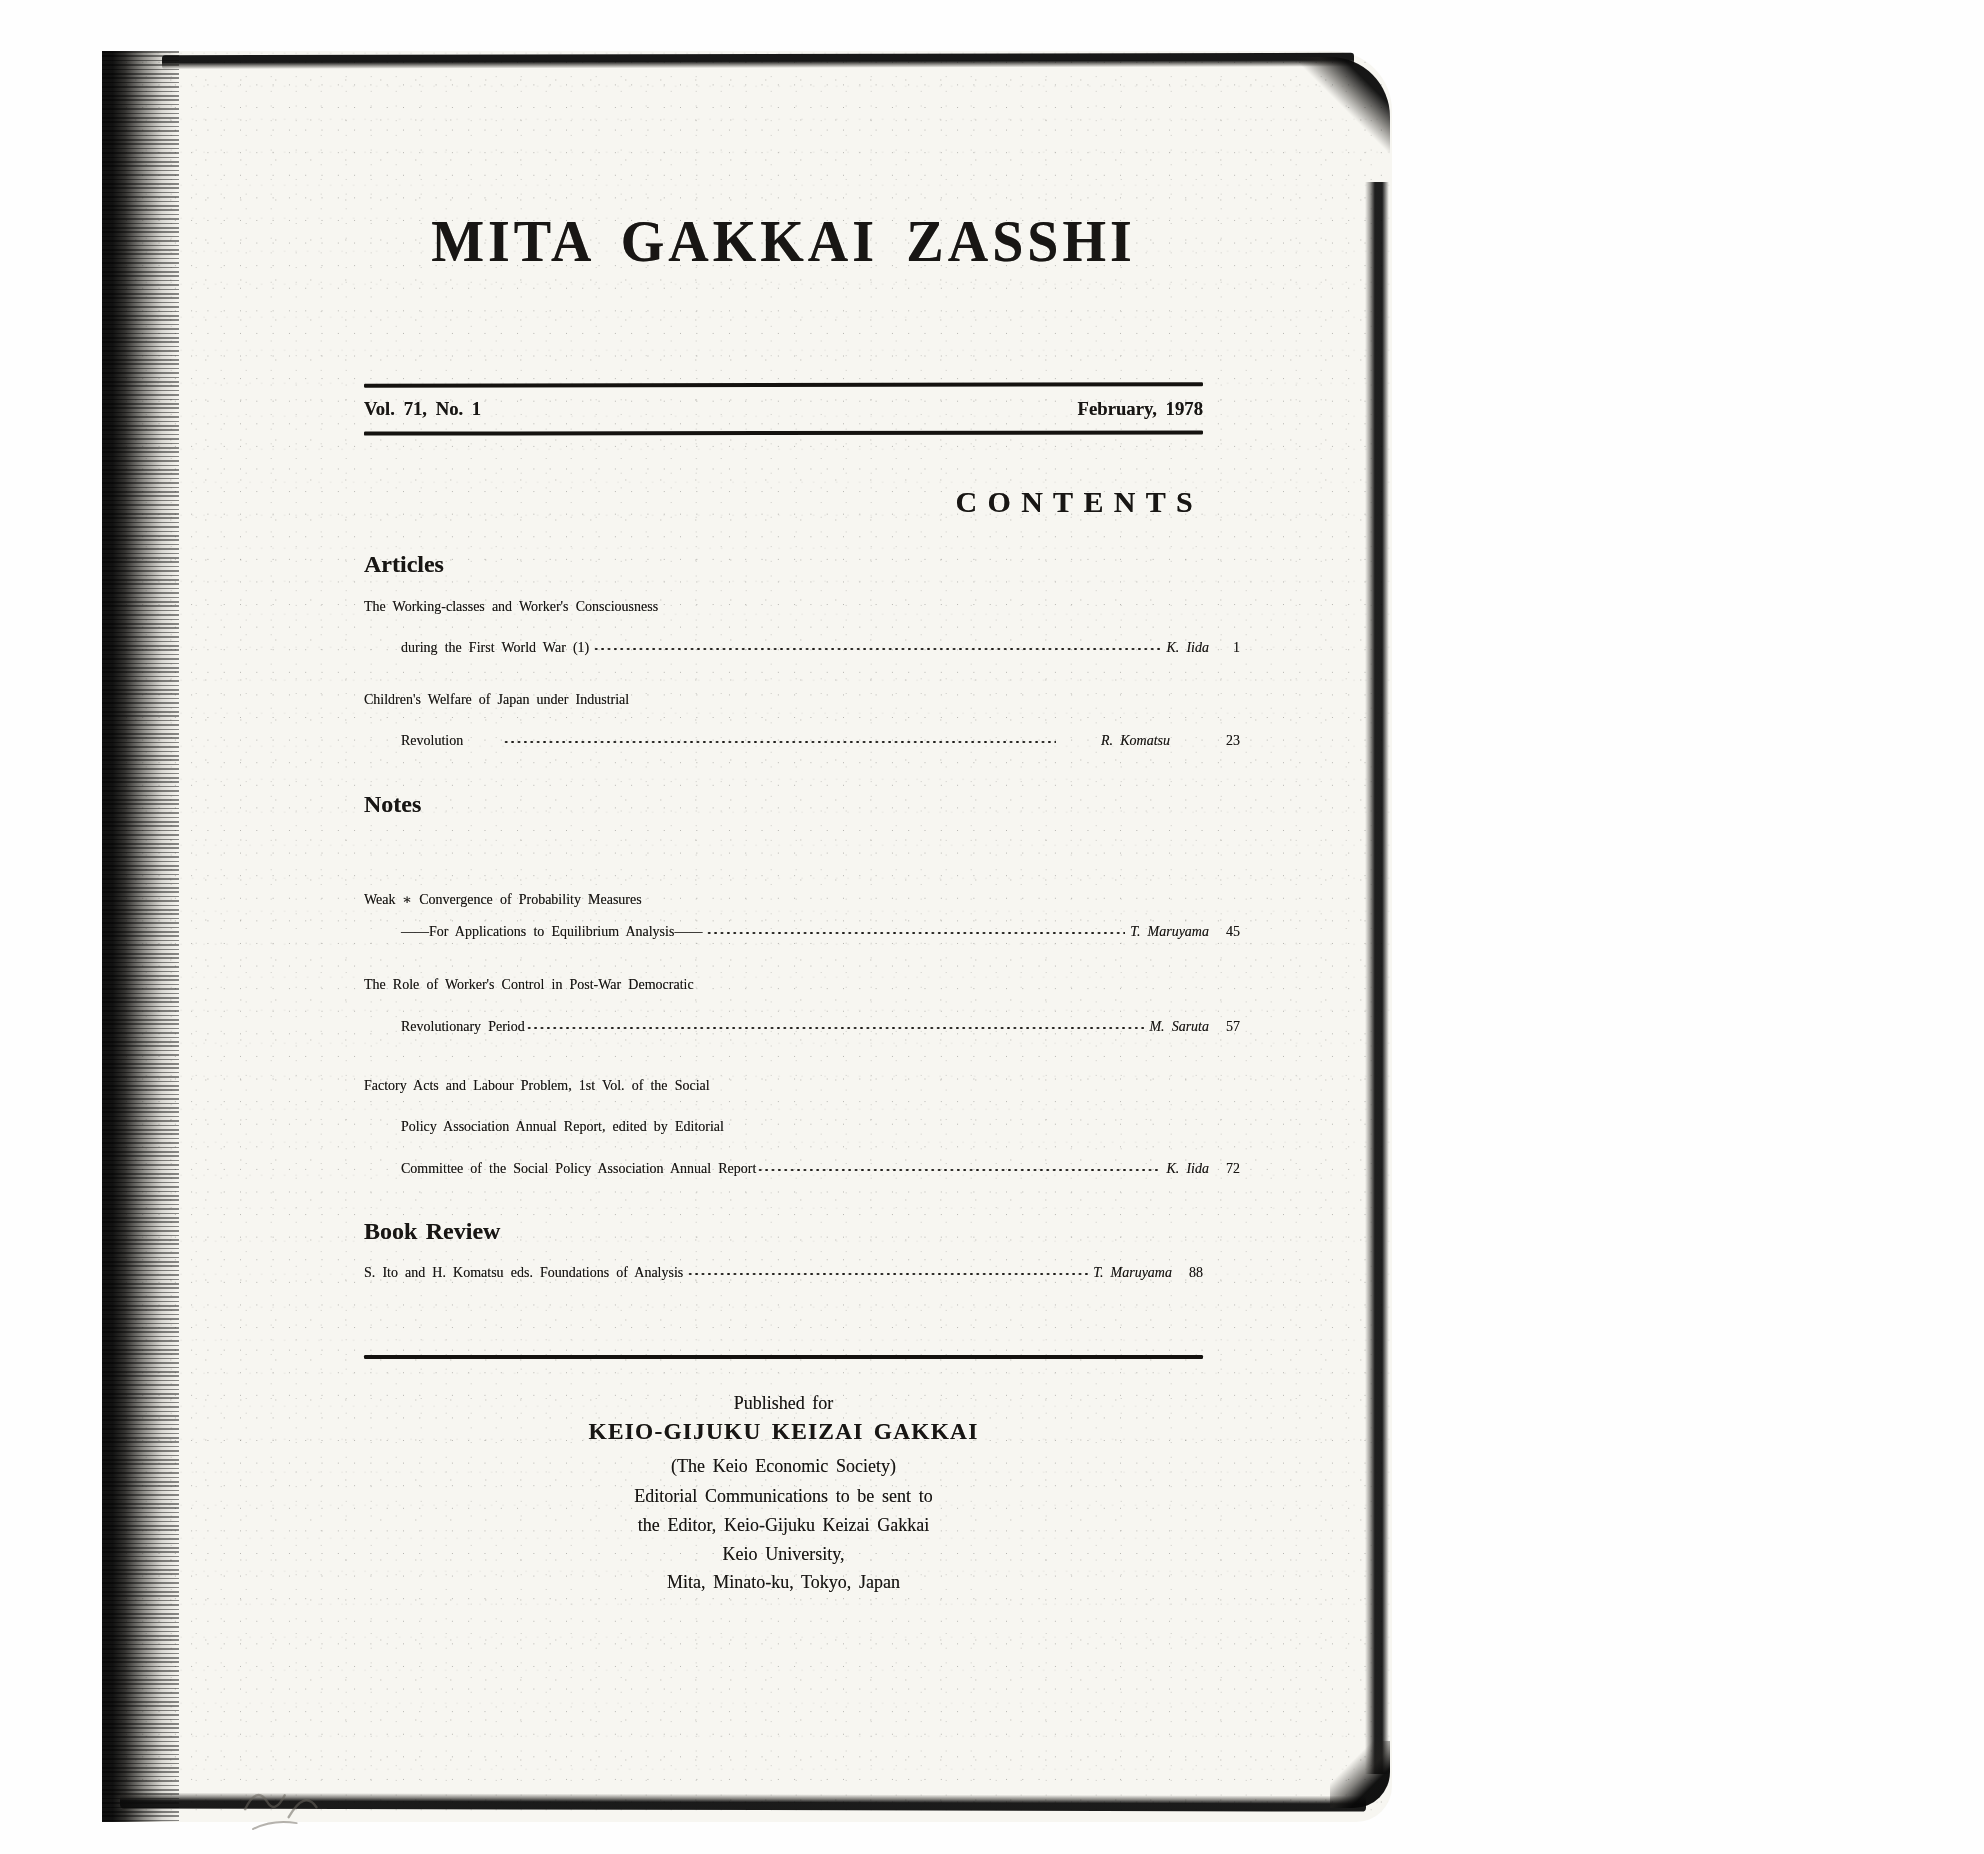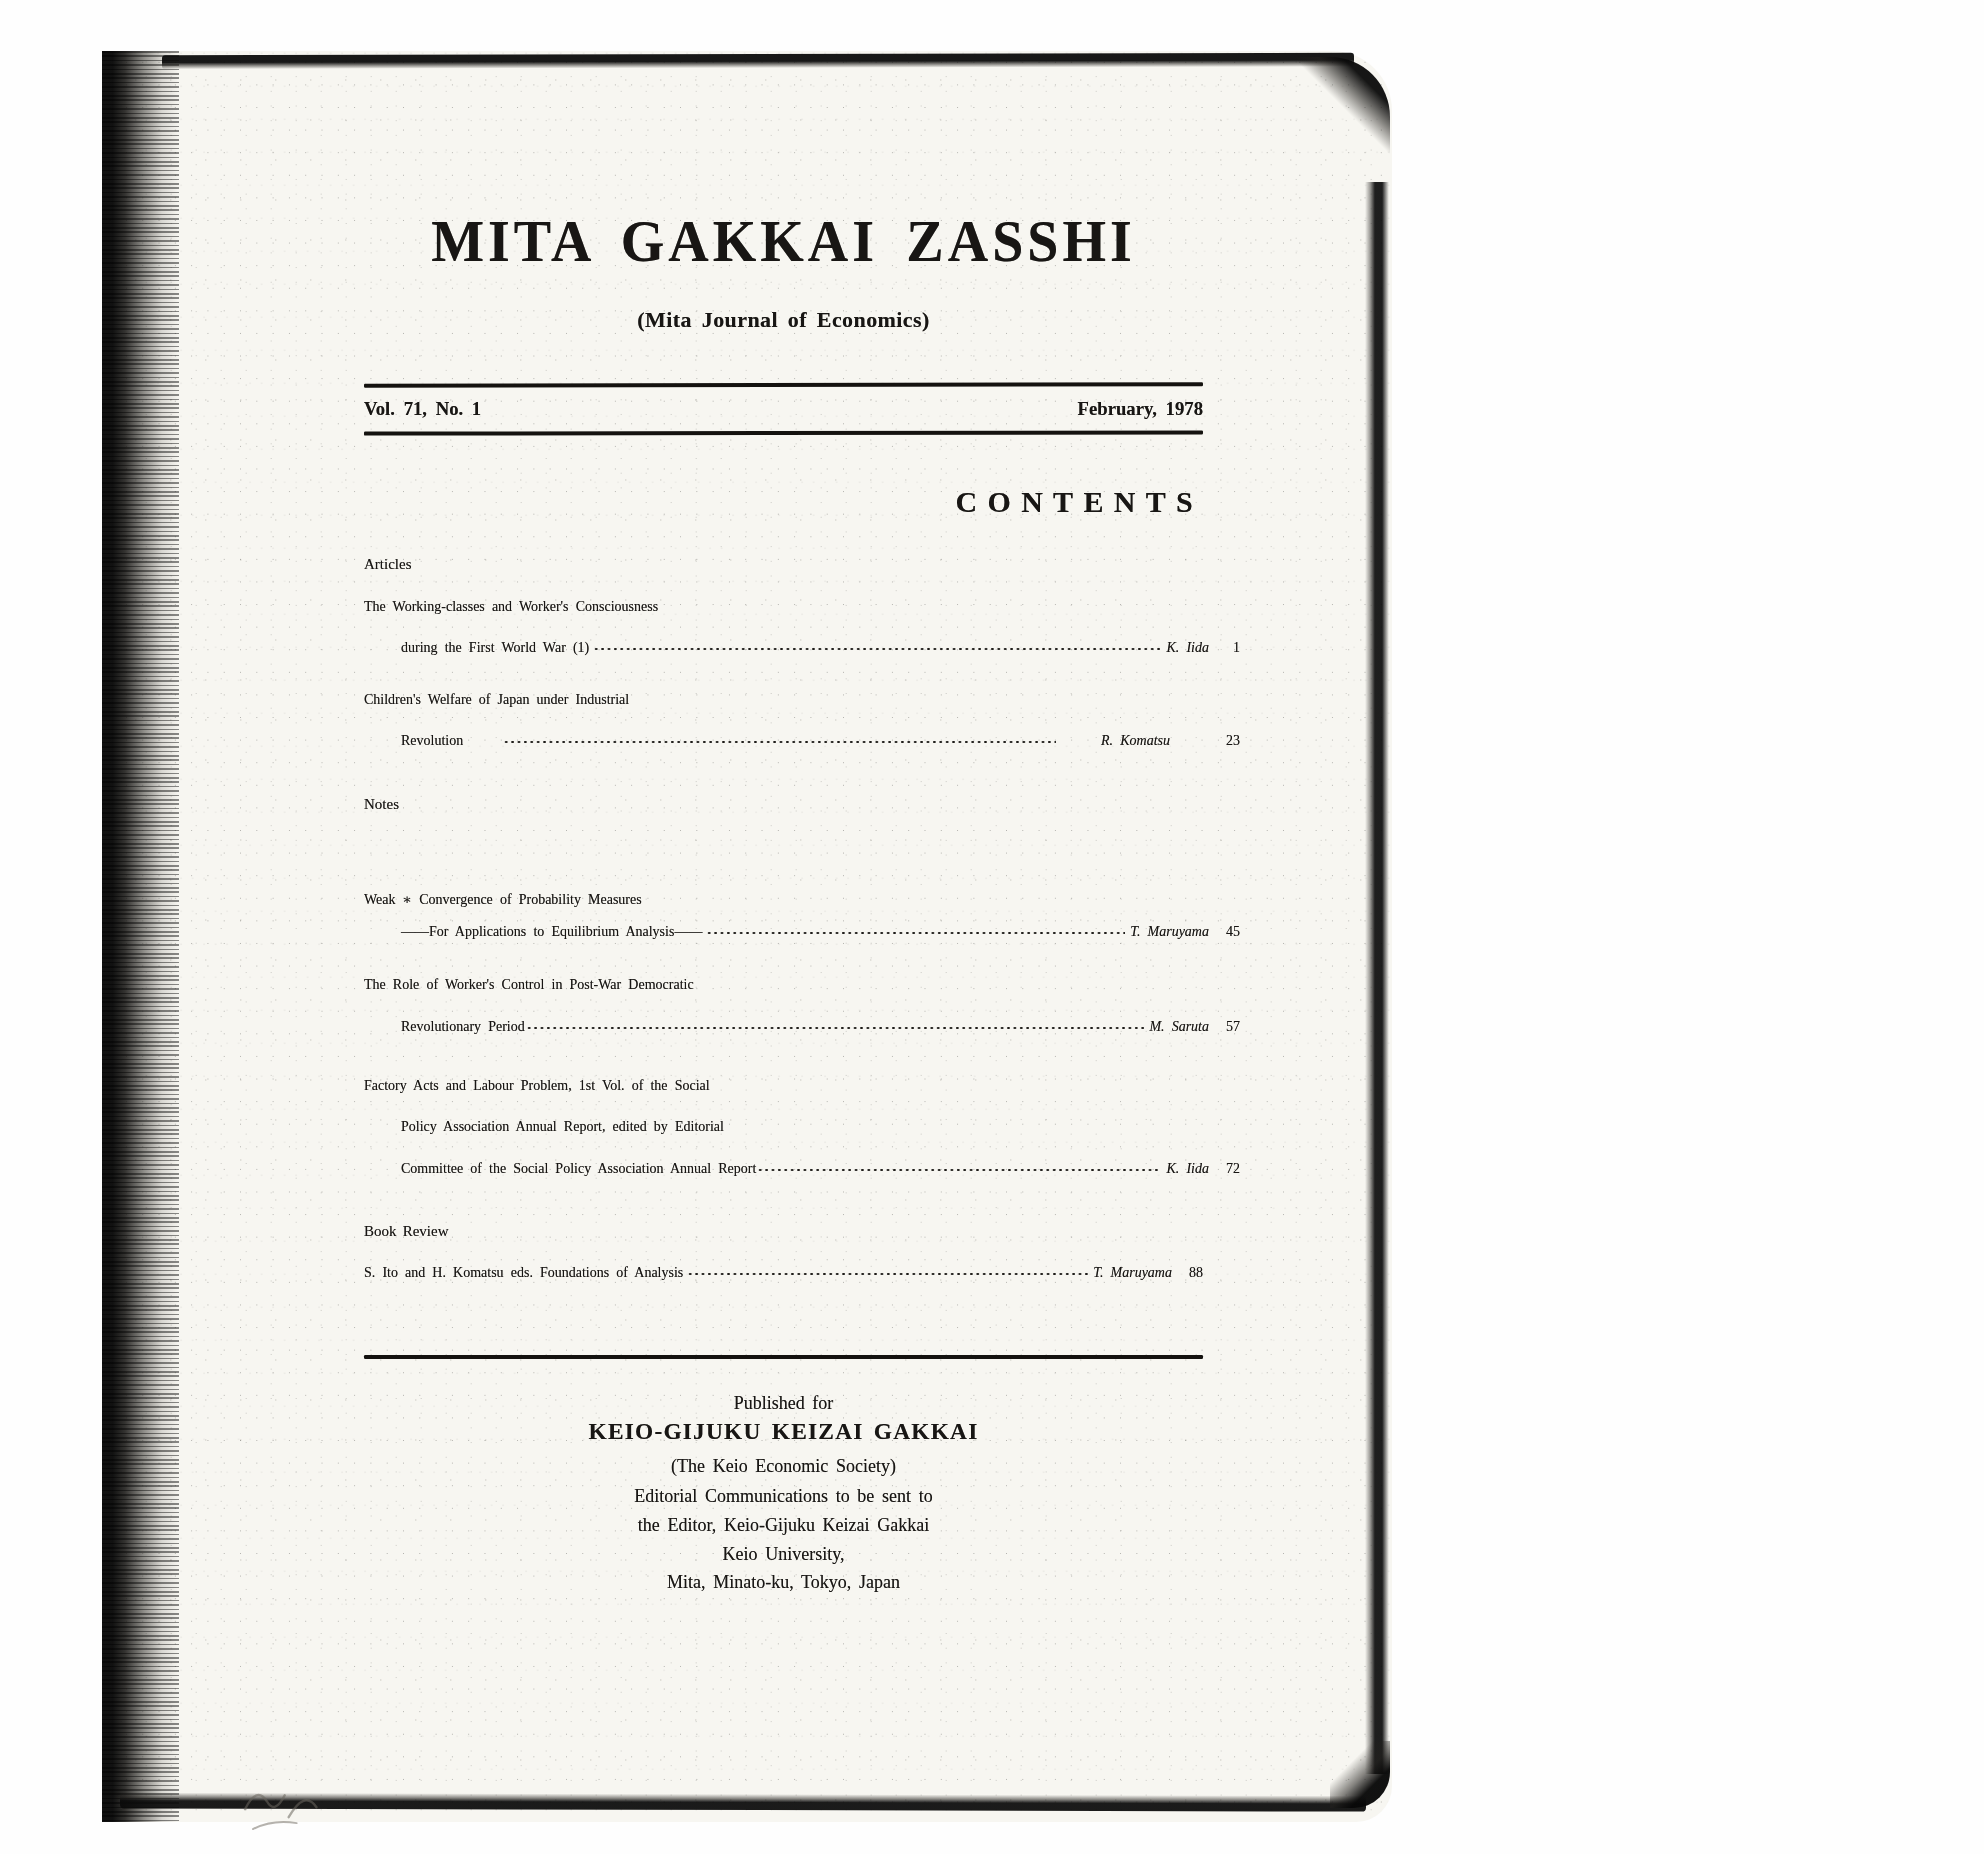--- a/index.html
+++ b/index.html
@@ -60,21 +60,21 @@
   .rule-1{top:332px;height:4px;transform:rotate(-.1deg);}
   .rule-2{top:380px;height:3.6px;transform:rotate(-.08deg);}
   .rule-3{top:1304px;height:3.6px;}
 
   .vol-row{top:345px;height:25.4px;display:flex;justify-content:space-between;
     font-size:18.7px;line-height:25.4px;font-weight:700;word-spacing:4px;}
 
   .contents-heading{top:434px;font-size:30px;line-height:33px;font-weight:700;
     text-align:right;letter-spacing:10.3px;text-indent:10.3px;}
 
-  .section-heading{font-size:15px;line-height:25.4px;font-weight:400;word-spacing:2.4px;}
+  .section-heading{font-size:24px;line-height:25.4px;font-weight:700;word-spacing:2.4px;}
   .sh-articles{top:501px;}
   .sh-notes{top:741px;}
   .sh-bookreview{top:1168px;}
 
   .toc-line{font-size:14px;line-height:25.4px;word-spacing:3.6px;display:flex;align-items:baseline;}
   .toc-line .t{white-space:nowrap;}
   .cont{padding-left:37px;}
   .leader{flex:1;align-self:stretch;margin:0 5.6px 0 4px;
     background-image:radial-gradient(circle,#1c1a17 1px,transparent 1.2px);
     background-size:6.4px 8px;background-repeat:repeat-x;background-position:0 56%;}
@@ -112,21 +112,20 @@
   <div class="corner-br"></div>
 
   <svg class="squiggle" width="167" height="127" viewBox="0 0 420 320">
     <path d="M40 250 q30 -60 55 -20 q20 35 45 -15 M150 270 q40 -70 70 -25" fill="none" stroke="#6b675f" stroke-width="6" stroke-linecap="round"></path>
     <path d="M60 300 q50 -25 110 -15" fill="none" stroke="#7a756c" stroke-width="5" stroke-linecap="round"></path>
   </svg>
 
   <div class="content">
 
     <div class="row title">MITA GAKKAI ZASSHI</div>
-    <div class="row subtitle">(Mita Journal of Economics)</div>
 
     <div class="rule rule-1"></div>
     <div class="row vol-row">
       <span>Vol. 71, No. 1</span>
       <span>February, 1978</span>
     </div>
     <div class="rule rule-2"></div>
 
     <div class="row contents-heading">CONTENTS</div>
 

